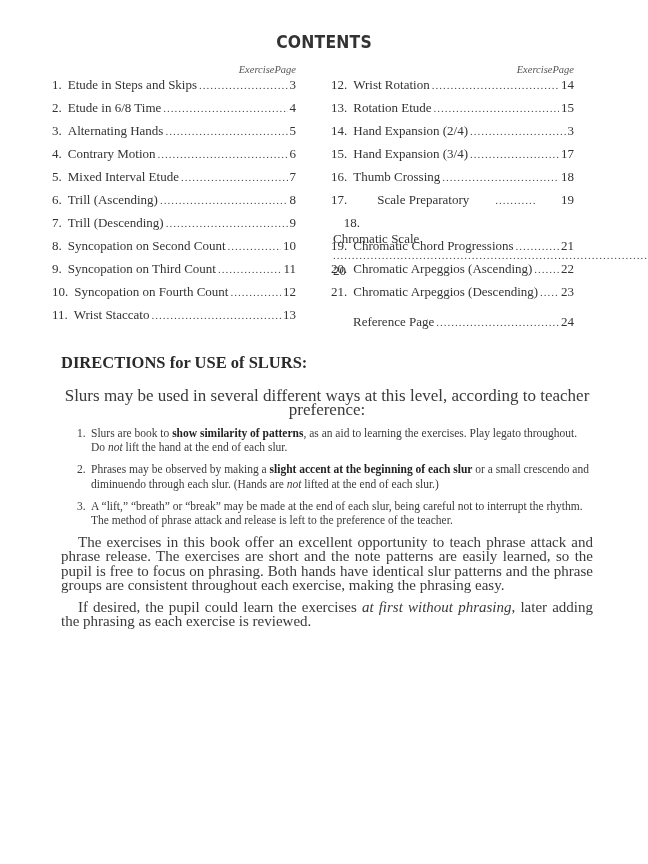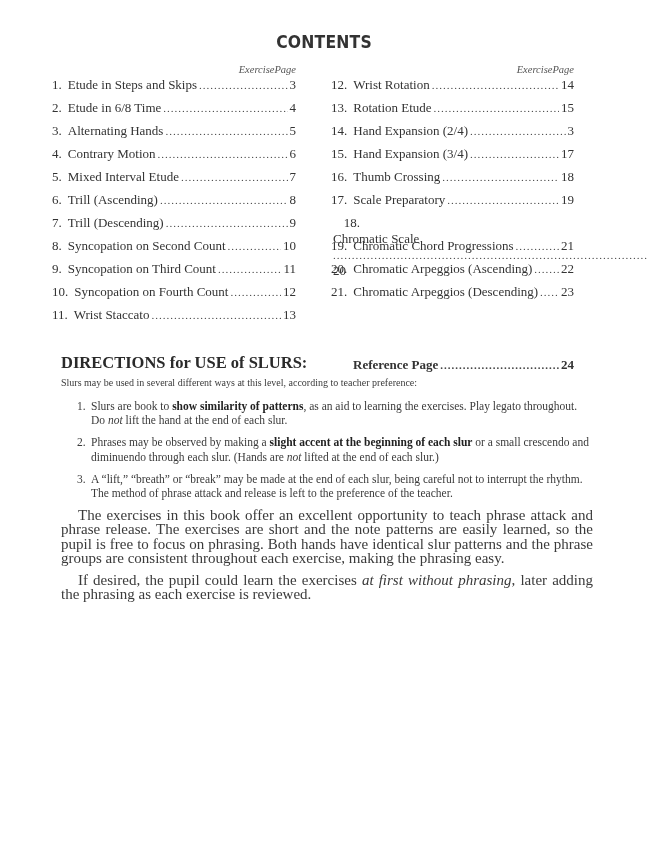--- a/index.html
+++ b/index.html
@@ -32,29 +32,29 @@
       color: #333;
     }
     .toc-num { display: inline-block; width: 27px; text-align: right; padding-right: 6px; }
     .toc-title { flex: 0 0 auto; }
     .toc-dots {
       flex: 1 1 auto; overflow: hidden; margin: 0 2px;
       color: #444; letter-spacing: 1px; font-size: 11px;
     }
     .toc-dots::before { content: "........................................................................................................................................"; }
     .toc-page { flex: 0 0 auto; }
-    .toc-row.bold { font-weight: bold; margin-top: 43px; }
+    .toc-row.bold { font-weight: normal; }
     .directions { position: absolute; left: 61px; top: 354px; width: 532px; }
     .dir-head {
       font-family: "Liberation Serif", serif; font-weight: bold;
       font-size: 16.5px; color: #2a2a2a; line-height: 18px;
     }
     .dir-intro {
-      font-family: "Liberation Serif", serif; font-size: 10px;
-      line-height: 14px; margin-top: 4px; color: #3a3a3a;
+      font-family: "Liberation Serif", serif; font-size: 17px;
+      line-height: 14px; margin-top: 17px; color: #3a3a3a; text-align: center;
     }
     .dir-list { margin: 9px 0 0 0; padding: 0; list-style: none; }
     .dir-item {
       position: relative; padding-left: 30px;
       font-family: "Liberation Serif", serif; font-size: 11.5px;
       line-height: 14.2px; margin-bottom: 8px; color: #3a3a3a;
     }
     .dir-item .num { position: absolute; left: 16px; top: 0; }
     .dir-para {
       font-family: "Liberation Serif", serif; font-size: 15px;
@@ -173,21 +173,21 @@
         <span class="toc-title">Hand Expansion (3/4)</span>
         <span class="toc-dots"></span>
         <span class="toc-page">17</span>
       </div>
       <div class="toc-row" style="top: 107px;">
         <span class="toc-num">16.</span>
         <span class="toc-title">Thumb Crossing</span>
         <span class="toc-dots"></span>
         <span class="toc-page">18</span>
       </div>
-      <div class="toc-row" style="top: 130px;">
+      <div class="toc-row" style="top: 130px; gap: 24px;">
         <span class="toc-num">17.</span>
         <span class="toc-title">Scale Preparatory</span>
         <span class="toc-dots"></span>
         <span class="toc-page">19</span>
       </div>
       <div class="toc-row" style="top: 153px; flex-direction: column;">
         <span class="toc-num">18.</span>
         <span class="toc-title">Chromatic Scale</span>
         <span class="toc-dots"></span>
         <span class="toc-page">20</span>

